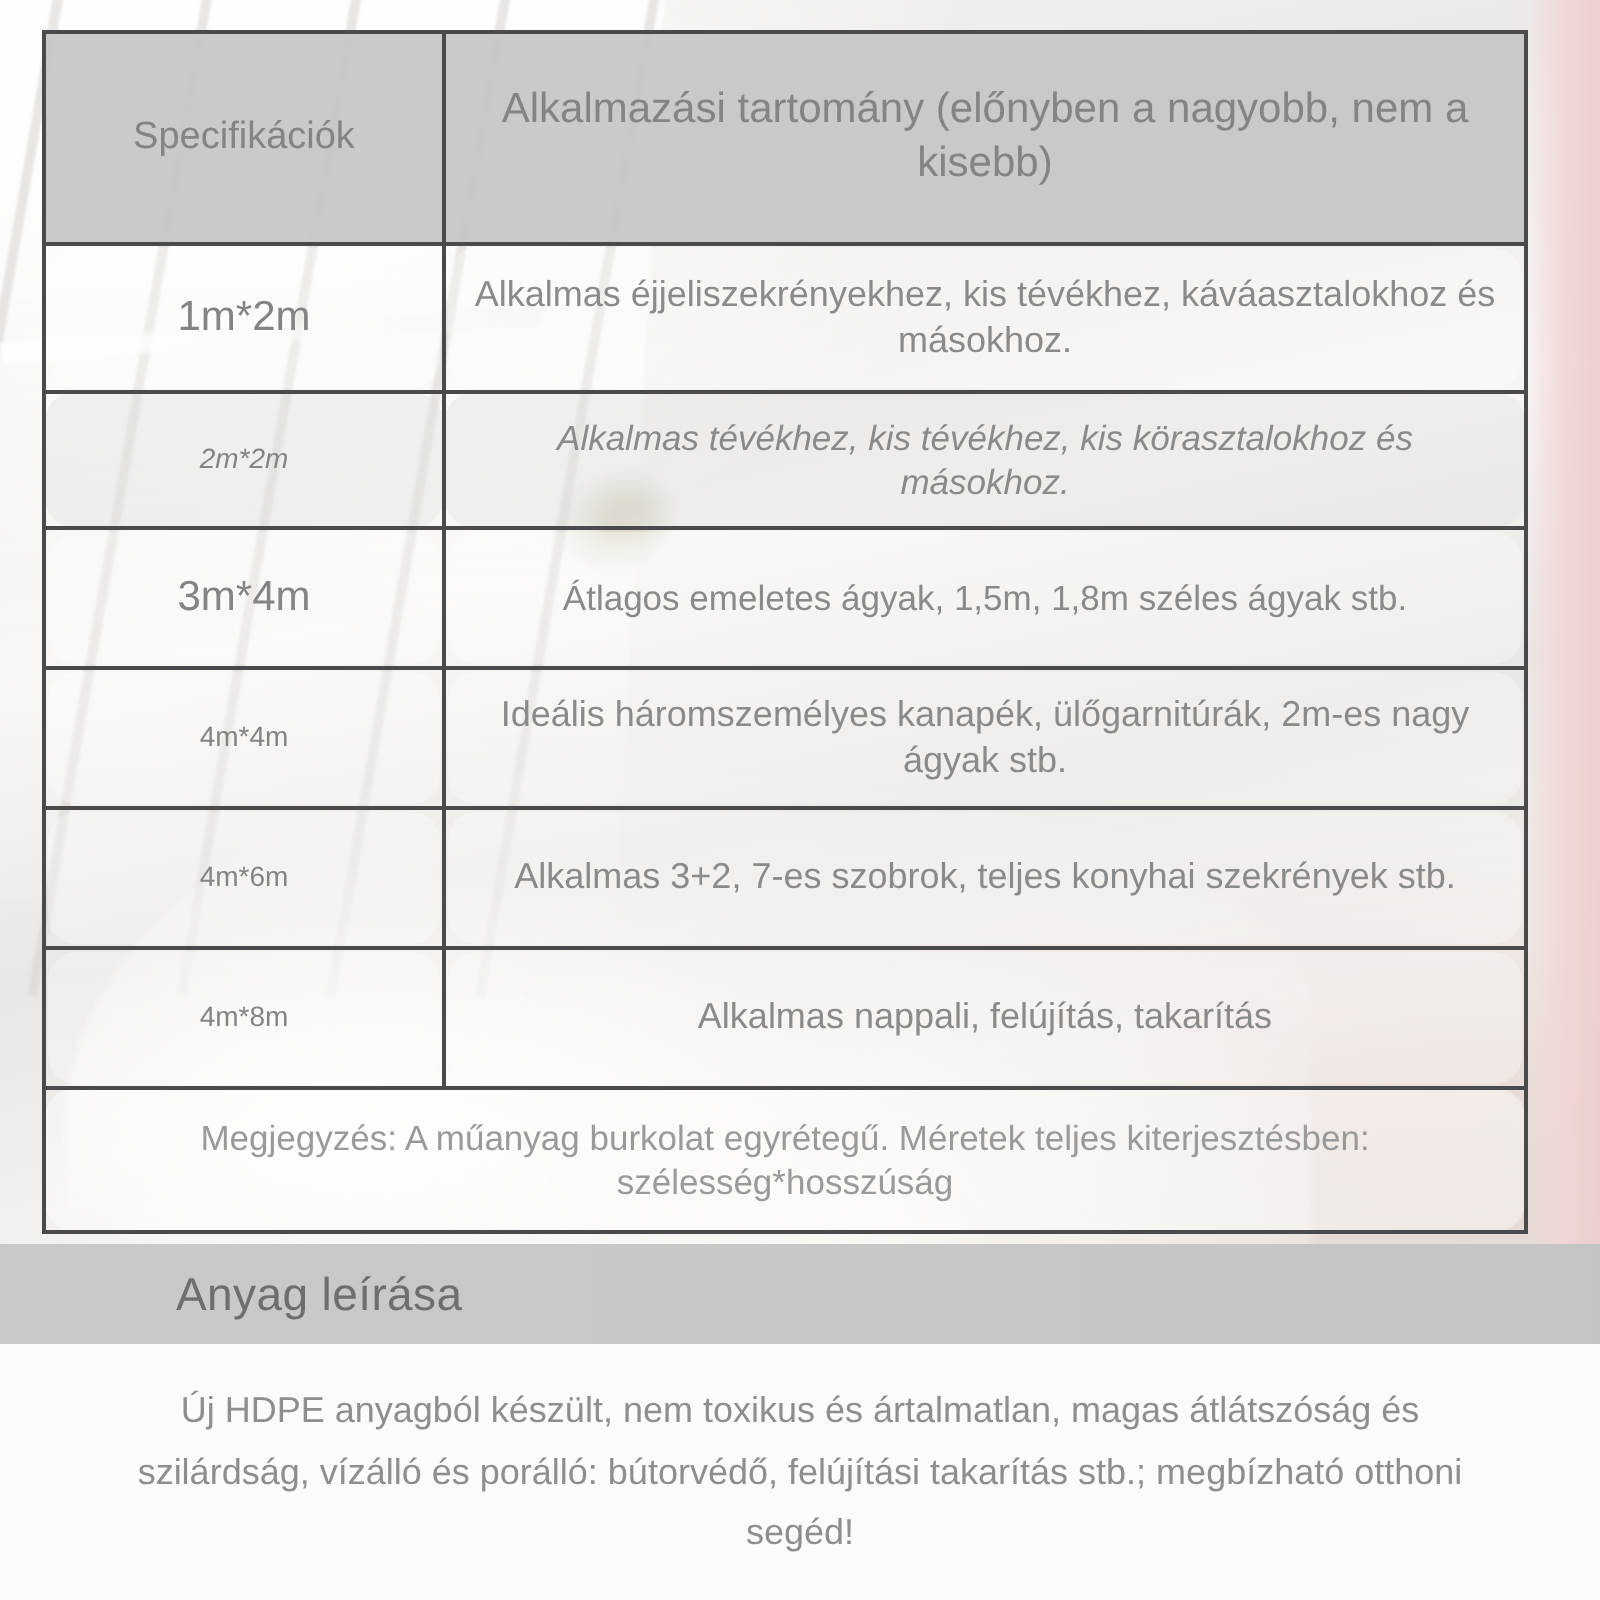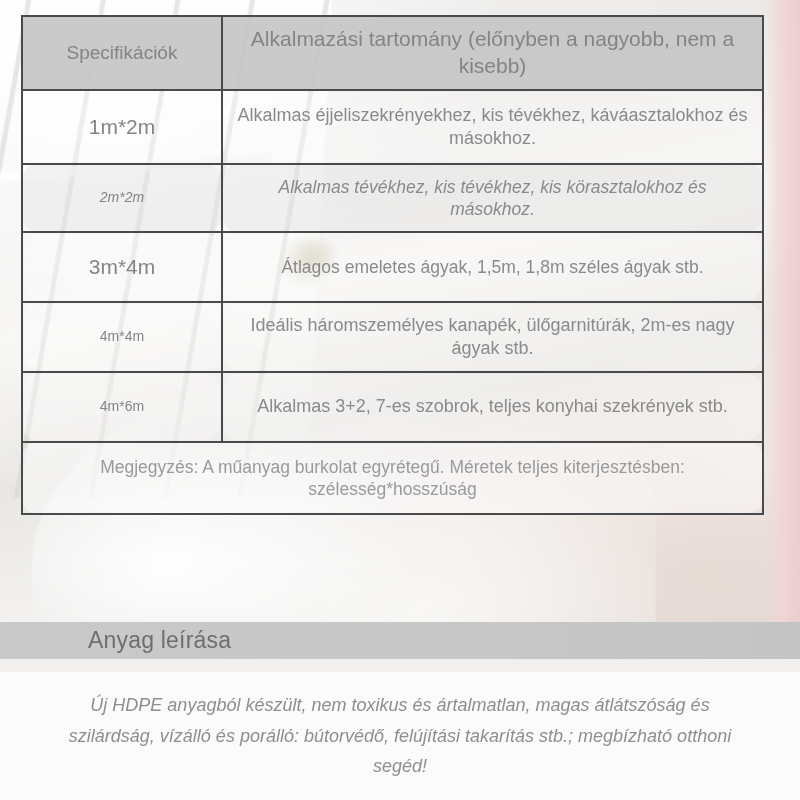--- a/index.html
+++ b/index.html
@@ -135,21 +135,21 @@
   .col-spec { width: 200px; }
 
   thead th {
     background: rgba(197,197,199,.92);
     font-size: 19px;
     color: #6f6f71;
     height: 56px;
   }
   thead th.head-range {
     font-size: 21px;
-    padding: 8px 14px;
+    padding: 24px 14px;
   }
 
   tbody td {
     background: rgba(255,255,255,.30);
     border-radius: 16px;
   }
   tbody tr.tint td {
     background: rgba(226,226,227,.42);
   }
   td.size-lg { font-size: 21px; }
@@ -178,21 +178,21 @@
   tr.r6 td { height: 52px; }
   tr.r7 td { height: 52px; }
   tr.rnote td { height: 50px; }
 
   
   .section-banner {
     position: absolute;
     left: 0;
     top: 622px;
     width: 800px;
-    height: 37px;
+    height: 50px;
     background: linear-gradient(90deg, #c9c9ca 0%, #c7c7c8 62%, #c4c4c5 100%);
     display: flex;
     align-items: center;
   }
   .section-banner .title {
     margin-left: 88px;
     font-size: 23px;
     color: #6e6e70;
     letter-spacing: .2px;
   }
@@ -201,21 +201,20 @@
   .desc-block {
     position: absolute;
     left: 0;
     top: 672px;
     width: 800px;
     height: 128px;
     background: #fbfbfb;
     display: flex;
     align-items: center;
     justify-content: center;
-    font-style: italic;
   }
   .desc-block p {
     margin: 0;
     width: 700px;
     text-align: center;
     font-size: 18px;
     line-height: 1.72;
     color: #8e8e8f;
   }
 </style>
@@ -254,20 +253,24 @@
         <td class="desc">Átlagos emeletes ágyak, 1,5m, 1,8m széles ágyak stb.</td>
       </tr>
       <tr class="r4">
         <td class="size-sm">4m*4m</td>
         <td class="desc desc-lg">Ideális háromszemélyes kanapék, ülőgarnitúrák, 2m-es nagy ágyak stb.</td>
       </tr>
       <tr class="r6">
         <td class="size-sm">4m*6m</td>
         <td class="desc desc-lg">Alkalmas 3+2, 7-es szobrok, teljes konyhai szekrények stb.</td>
       </tr>
+      <tr class="r7">
+        <td class="size-sm">4m*8m</td>
+        <td class="desc desc-lg">Alkalmas nappali, felújítás, takarítás</td>
+      </tr>
       <tr class="rnote">
         <td class="note" colspan="2">Megjegyzés: A műanyag burkolat egyrétegű. Méretek teljes kiterjesztésben: szélesség*hosszúság</td>
       </tr>
     </tbody>
   </table>
 
   <div class="section-banner">
     <span class="title">Anyag leírása</span>
   </div>
 

